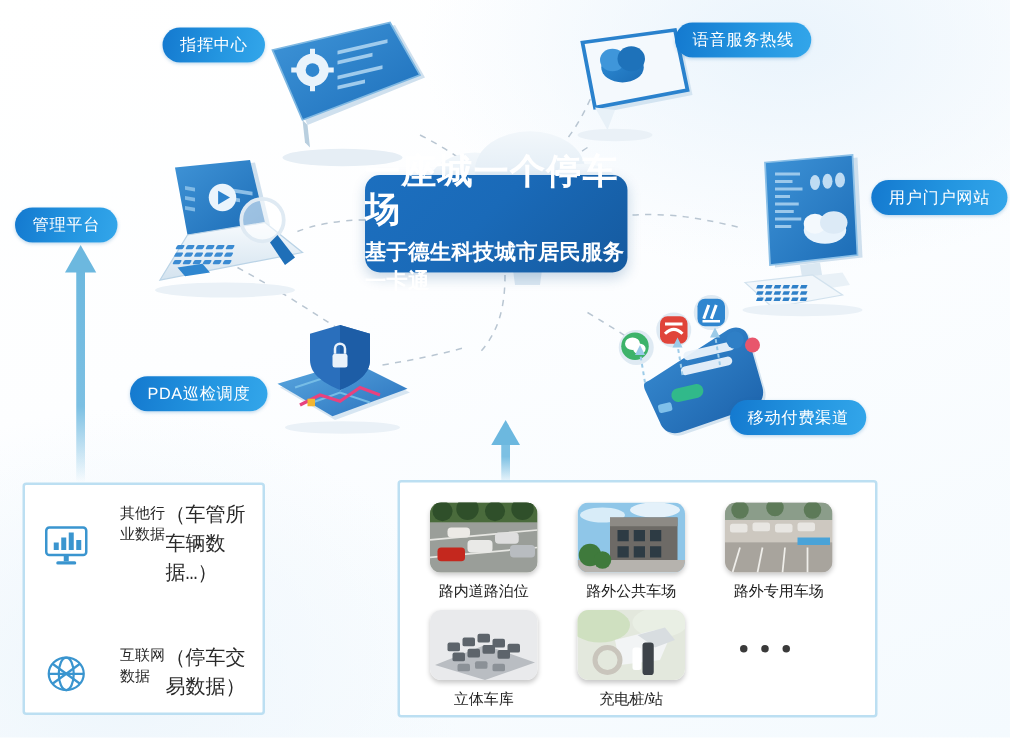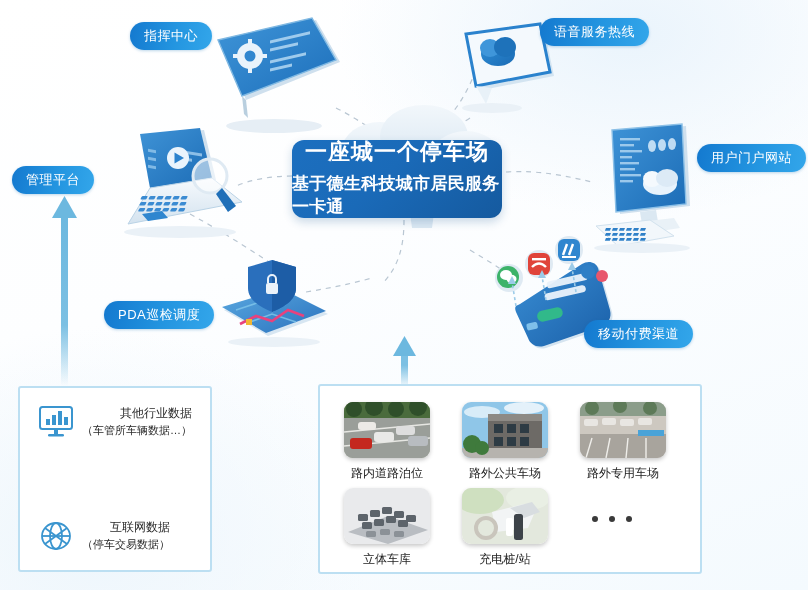--- a/index.html
+++ b/index.html
@@ -29,33 +29,33 @@
   }
 
   
   .banner{
     position:absolute;left:292px;top:140px;width:210px;height:78px;
     background:linear-gradient(135deg,#1c6fbf 0%,#1a6ab8 45%,#155a9f 100%);
     border-radius:12px;display:flex;flex-direction:column;
     align-items:center;justify-content:center;
     box-shadow:0 4px 10px rgba(20,80,140,.22);
   }
-  .banner .t1{color:#fff;font-size:22px;font-weight:bold;letter-spacing:1px;line-height:1.1;}
+  .banner .t1{color:#fff;font-size:28px;font-weight:bold;letter-spacing:1px;line-height:1.1;}
   .banner .t2{color:#fff;font-size:17px;font-weight:bold;margin-top:7px;letter-spacing:.3px;}
 
   
   .panel{position:absolute;background:#fff;border:2px solid #bcdff2;border-radius:3px;}
   #data-panel{left:18px;top:386px;width:190px;height:182px;}
   #scene-panel{left:318px;top:384px;width:380px;height:186px;}
 
   .datarow{position:absolute;display:flex;align-items:center;}
   .datarow .ico{width:44px;height:40px;display:flex;align-items:center;justify-content:center;}
-  .datarow .txt{display:flex;flex-direction:column;align-items:flex-end;margin-left:4px;}
+  .datarow .txt{display:flex;align-items:flex-start;margin-left:24px;}
   .datarow .d1{font-size:12px;color:#2a2a2a;line-height:1.45;}
-  .datarow .d2{font-size:11px;color:#2a2a2a;line-height:1.45;}
+  .datarow .d2{font-size:16px;color:#2a2a2a;line-height:1.45;font-family:Liberation Mono, monospace;}
 
   .scene{position:absolute;width:86px;}
   .scene .ph{
     width:86px;height:56px;border-radius:9px;overflow:hidden;position:relative;
     box-shadow:0 2px 4px rgba(0,0,0,.22);
   }
   .scene .cap{margin-top:7px;text-align:center;font-size:12px;color:#1d1d1d;white-space:nowrap;}
   .dots{position:absolute;display:flex;gap:11px;align-items:center;}
   .dots i{width:6px;height:6px;border-radius:50%;background:#3a3a3a;display:block;}
 

